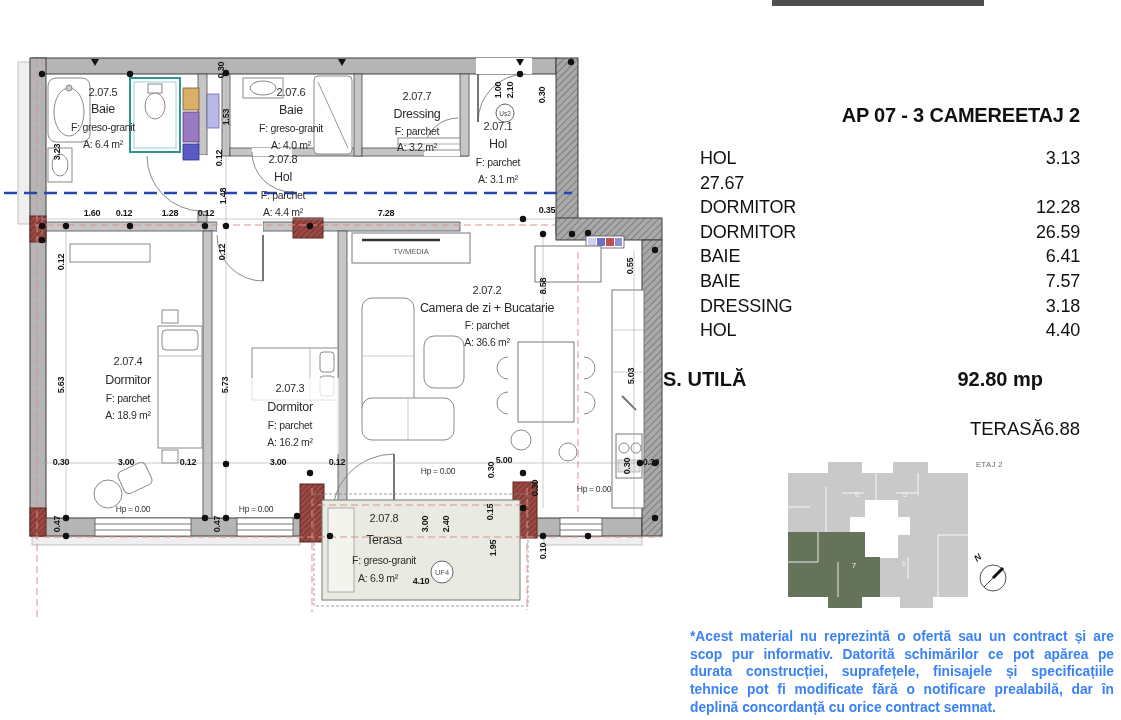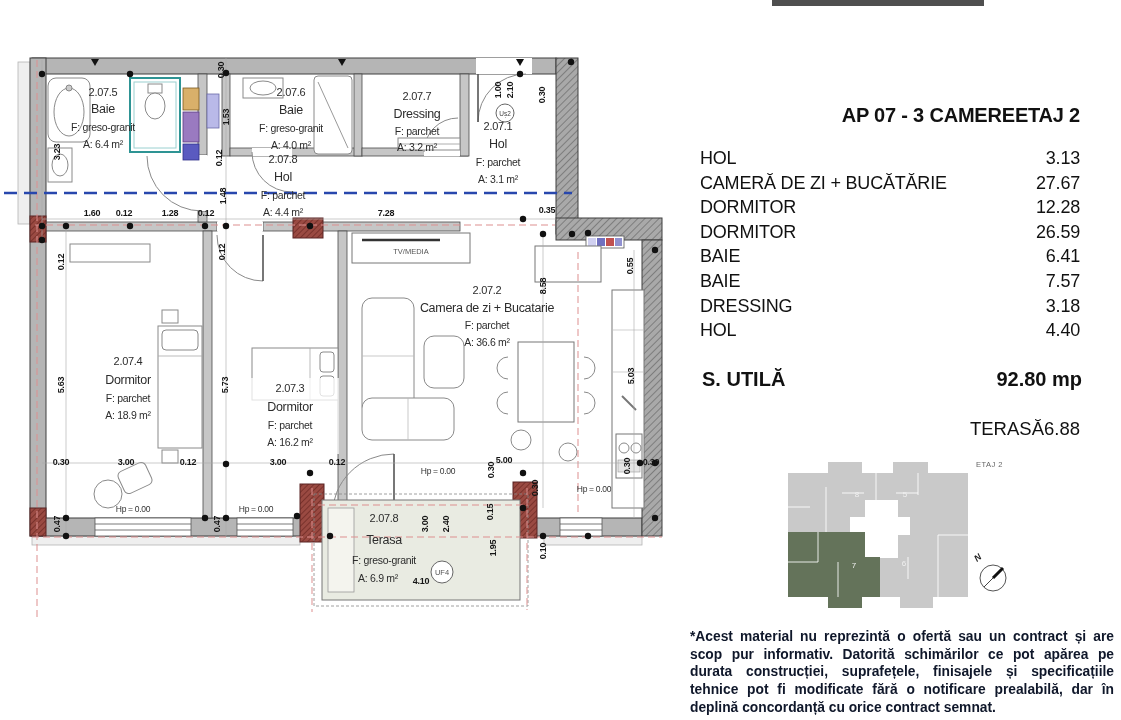--- a/index.html
+++ b/index.html
@@ -20,26 +20,26 @@
   .leaf{stroke:#555;stroke-width:1.6;}
   .dimline{stroke:#aaa;stroke-width:0.6;}
   .rdash{stroke:#dd8f8f;stroke-width:1;stroke-dasharray:7 4;fill:none;}
   .winline{stroke:#555;stroke-width:0.8;}
   
   .titlerow{position:absolute;left:700px;top:104px;width:380px;display:flex;
             justify-content:flex-end;font-size:20px;font-weight:bold;letter-spacing:-0.2px;}
   .table{position:absolute;left:700px;top:146px;width:380px;}
   .trow{display:flex;justify-content:space-between;height:24.6px;line-height:24.6px;
         font-size:18px;letter-spacing:-0.2px;}
-  .totalrow{position:absolute;left:702px;top:368px;width:380px;display:flex;
+  .totalrow{position:absolute;left:663px;top:368px;width:380px;display:flex;
             justify-content:space-between;font-size:20px;font-weight:bold;}
   .terrow{position:absolute;left:700px;top:418px;width:380px;display:flex;
           justify-content:flex-end;font-size:18.5px;}
   .disclaimer{position:absolute;left:690px;top:628px;width:424px;font-size:13.8px;
-              font-weight:bold;line-height:1.28;text-align:justify;color:#0f172a;margin:0;}
+              font-weight:bold;line-height:1.28;text-align:justify;color:#3b82f6;margin:0;}
   .topbar{position:absolute;left:772px;top:0;width:212px;height:6px;background:#4f4f4f;}
 </style>
 </head>
 <body>
 
 <div id="stage">
 
   <div class="topbar"></div>
 
   <svg style="position:absolute;left:0;top:0;" width="690" height="720" viewBox="0 0 690 720">
@@ -405,21 +405,20 @@
     <span>AP 07 - 3 CAMERE</span>
     <span>ETAJ 2</span>
   </div>
 
   <div class="table">
     <div class="trow">
       <span>HOL</span>
       <span>3.13</span>
     </div>
     <div class="trow">
-      <span>CAMERĂ DE ZI + BUCĂTĂRIE</span>
       <span>27.67</span>
     </div>
     <div class="trow">
       <span>DORMITOR</span>
       <span>12.28</span>
     </div>
     <div class="trow">
       <span>DORMITOR</span>
       <span>26.59</span>
     </div>

